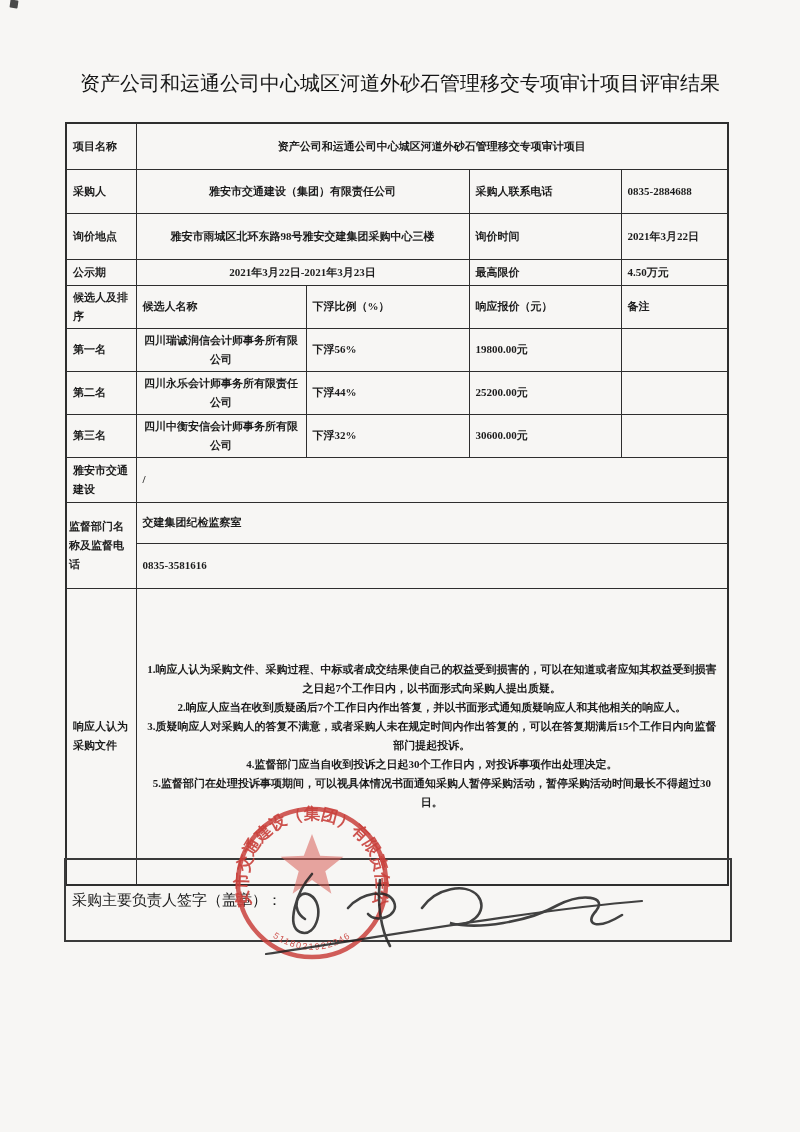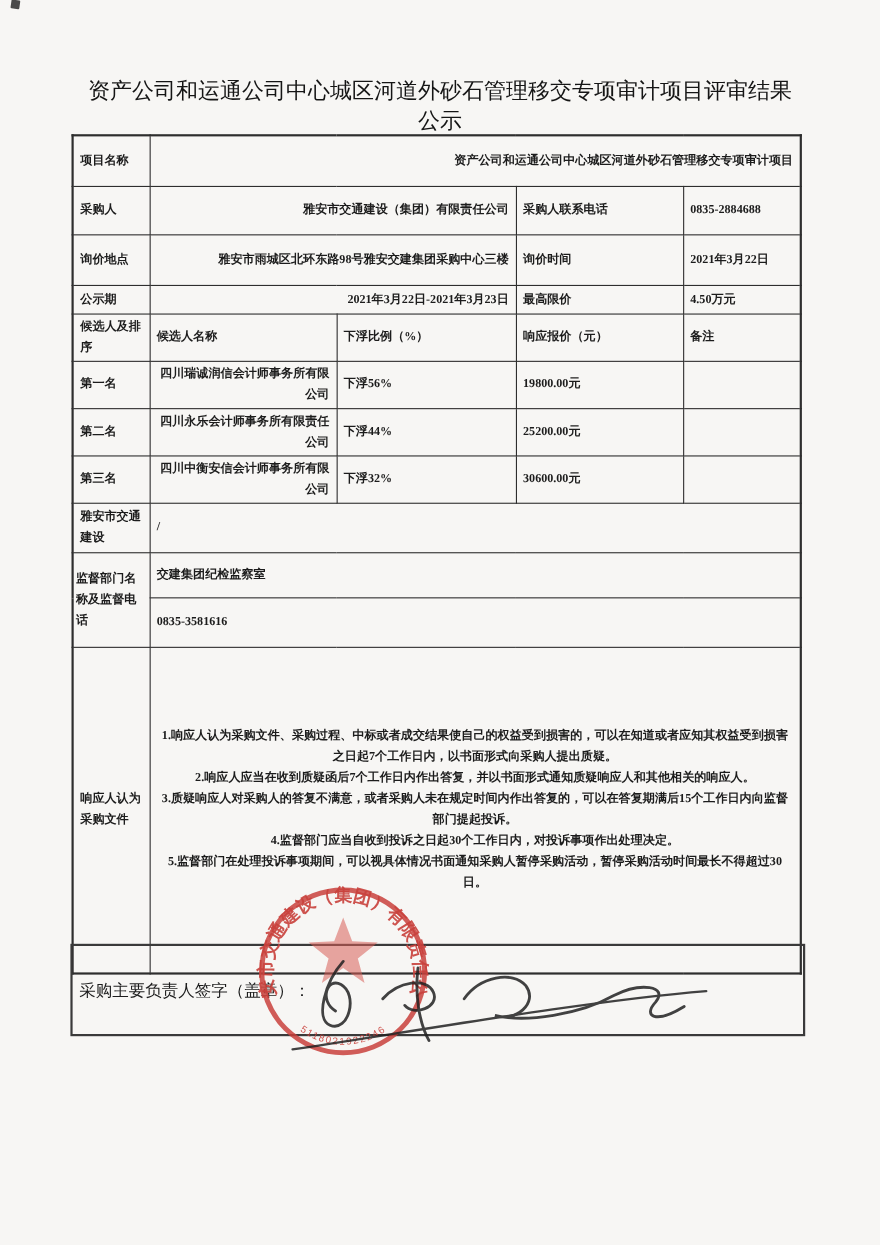--- a/index.html
+++ b/index.html
@@ -28,21 +28,21 @@
   }
   table.main td{
     border:1px solid #2e2e2e;
     padding:2px 6px;
     vertical-align:middle;
     overflow:hidden;
   }
   table.main{border:2px solid #2e2e2e;}
   td.lbl{padding:2px 3px 2px 4px;text-align:left;}
   td.lbl.ctr{text-align:left;padding:14px 2px;}
-  td.val{text-align:right;padding-left:8px;}
+  td.val{text-align:center;padding-left:8px;}
   td.ctr{text-align:left;}
   td.objection-content{padding:10px 12px 10px 10px;text-align:center;}
   .obj-item{margin:0;}
   .sign-box{
     position:absolute;left:64px;top:858px;width:664px;height:80px;
     border:2px solid #3a3a3a;background:transparent;
     display:flex;align-items:center;
     font-size:15px;
   }
   .sign-label{padding-left:6px;}
@@ -50,21 +50,20 @@
   .seal-svg{left:227px;top:798px;}
   .sig-svg{left:240px;top:852px;}
 </style>
 </head>
 <body>
 
 <div class="scan-mark"></div>
 
 <div class="doc-title">
   <div>资产公司和运通公司中心城区河道外砂石管理移交专项审计项目评审结果</div>
-  <div>公示</div>
 </div>
 
 <table class="main">
   <colgroup>
     <col style="width:70px">
       <col style="width:170px">
       <col style="width:163px">
     <col style="width:152px">
       <col style="width:107px">
   </colgroup>

